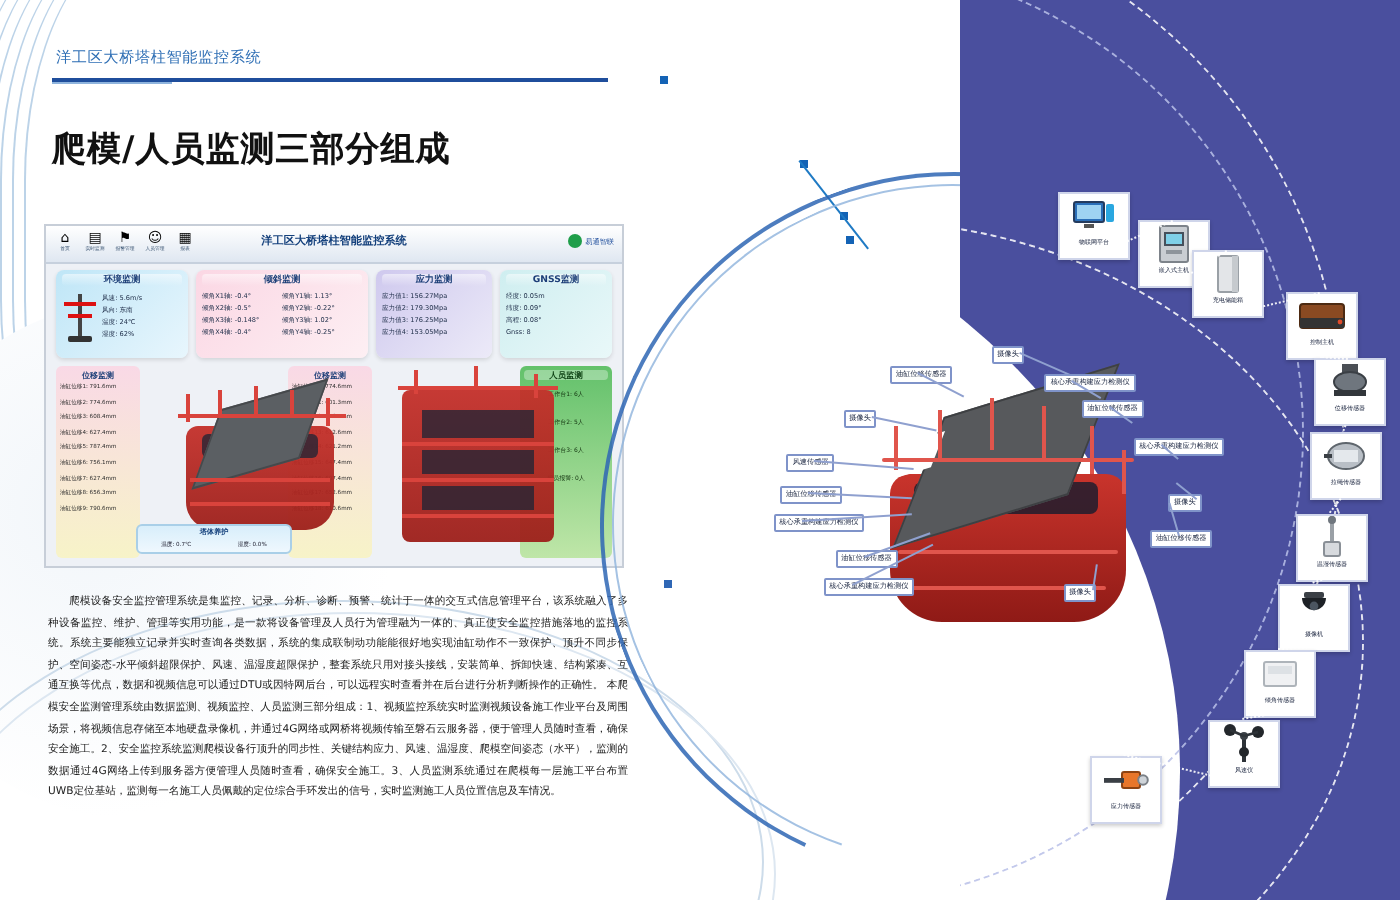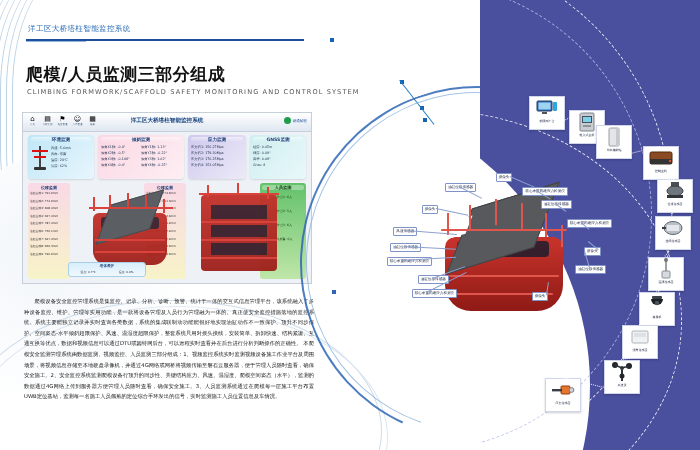--- a/index.html
+++ b/index.html
@@ -147,21 +147,20 @@
     <i style="left:46px;top:0;width:120px;height:300px;"></i>
     <i style="left:52px;top:0;width:120px;height:300px;"></i>
   </div>
   <div class="softblob"></div>
   <div class="botarc" style="left:-40px;top:300px;width:420px;height:260px;"></div>
   <div class="botarc" style="left:-34px;top:306px;width:420px;height:260px;border-color:#dde7f1;"></div>
 
   <div class="company">洋工区大桥塔柱智能监控系统</div>
   <div class="hrule"></div>
   <div class="maintitle">爬模/人员监测三部分组成</div>
-  <div class="subtitle">CLIMBING FORMWORK/SCAFFOLD SAFETY MONITORING AND CONTROL SYSTEM</div>
 
   <div class="shot">
     <div class="shot-top">
       <div class="shot-tools" id="tools">
           <div class="tool">
             <span class="g">⌂</span>
             <span class="t">首页</span>
           </div>
           <div class="tool">
             <span class="g">▤</span>

